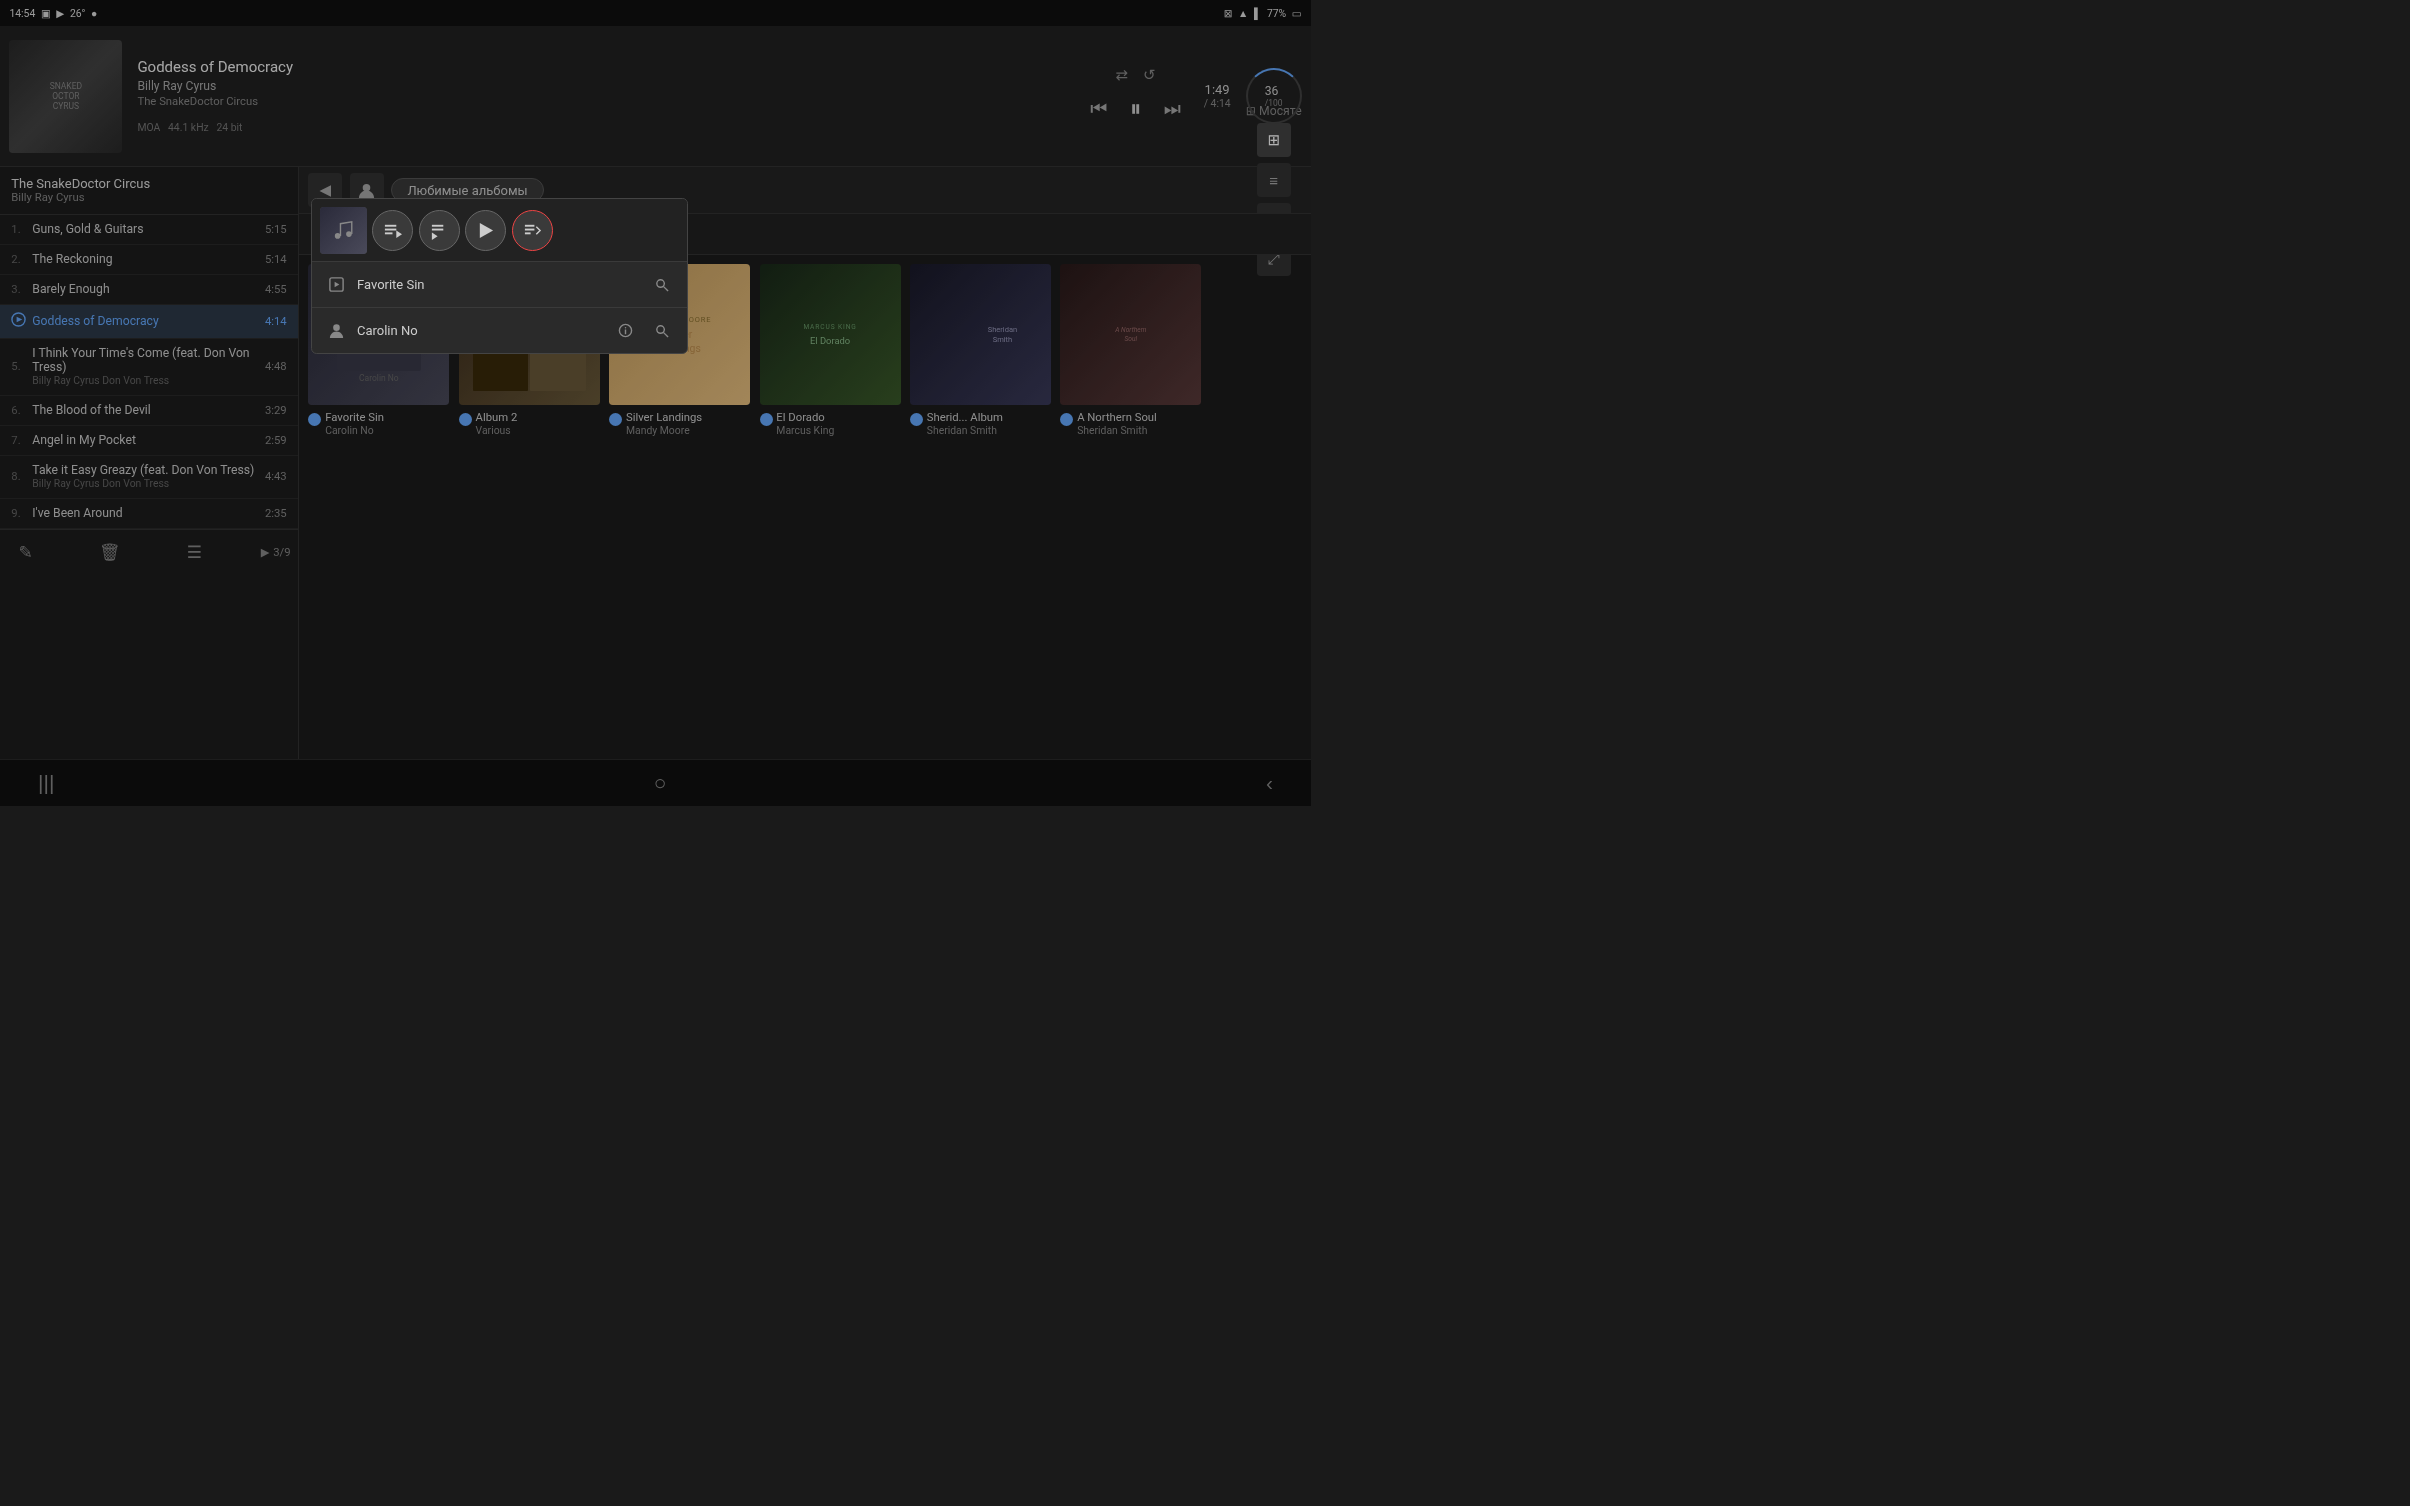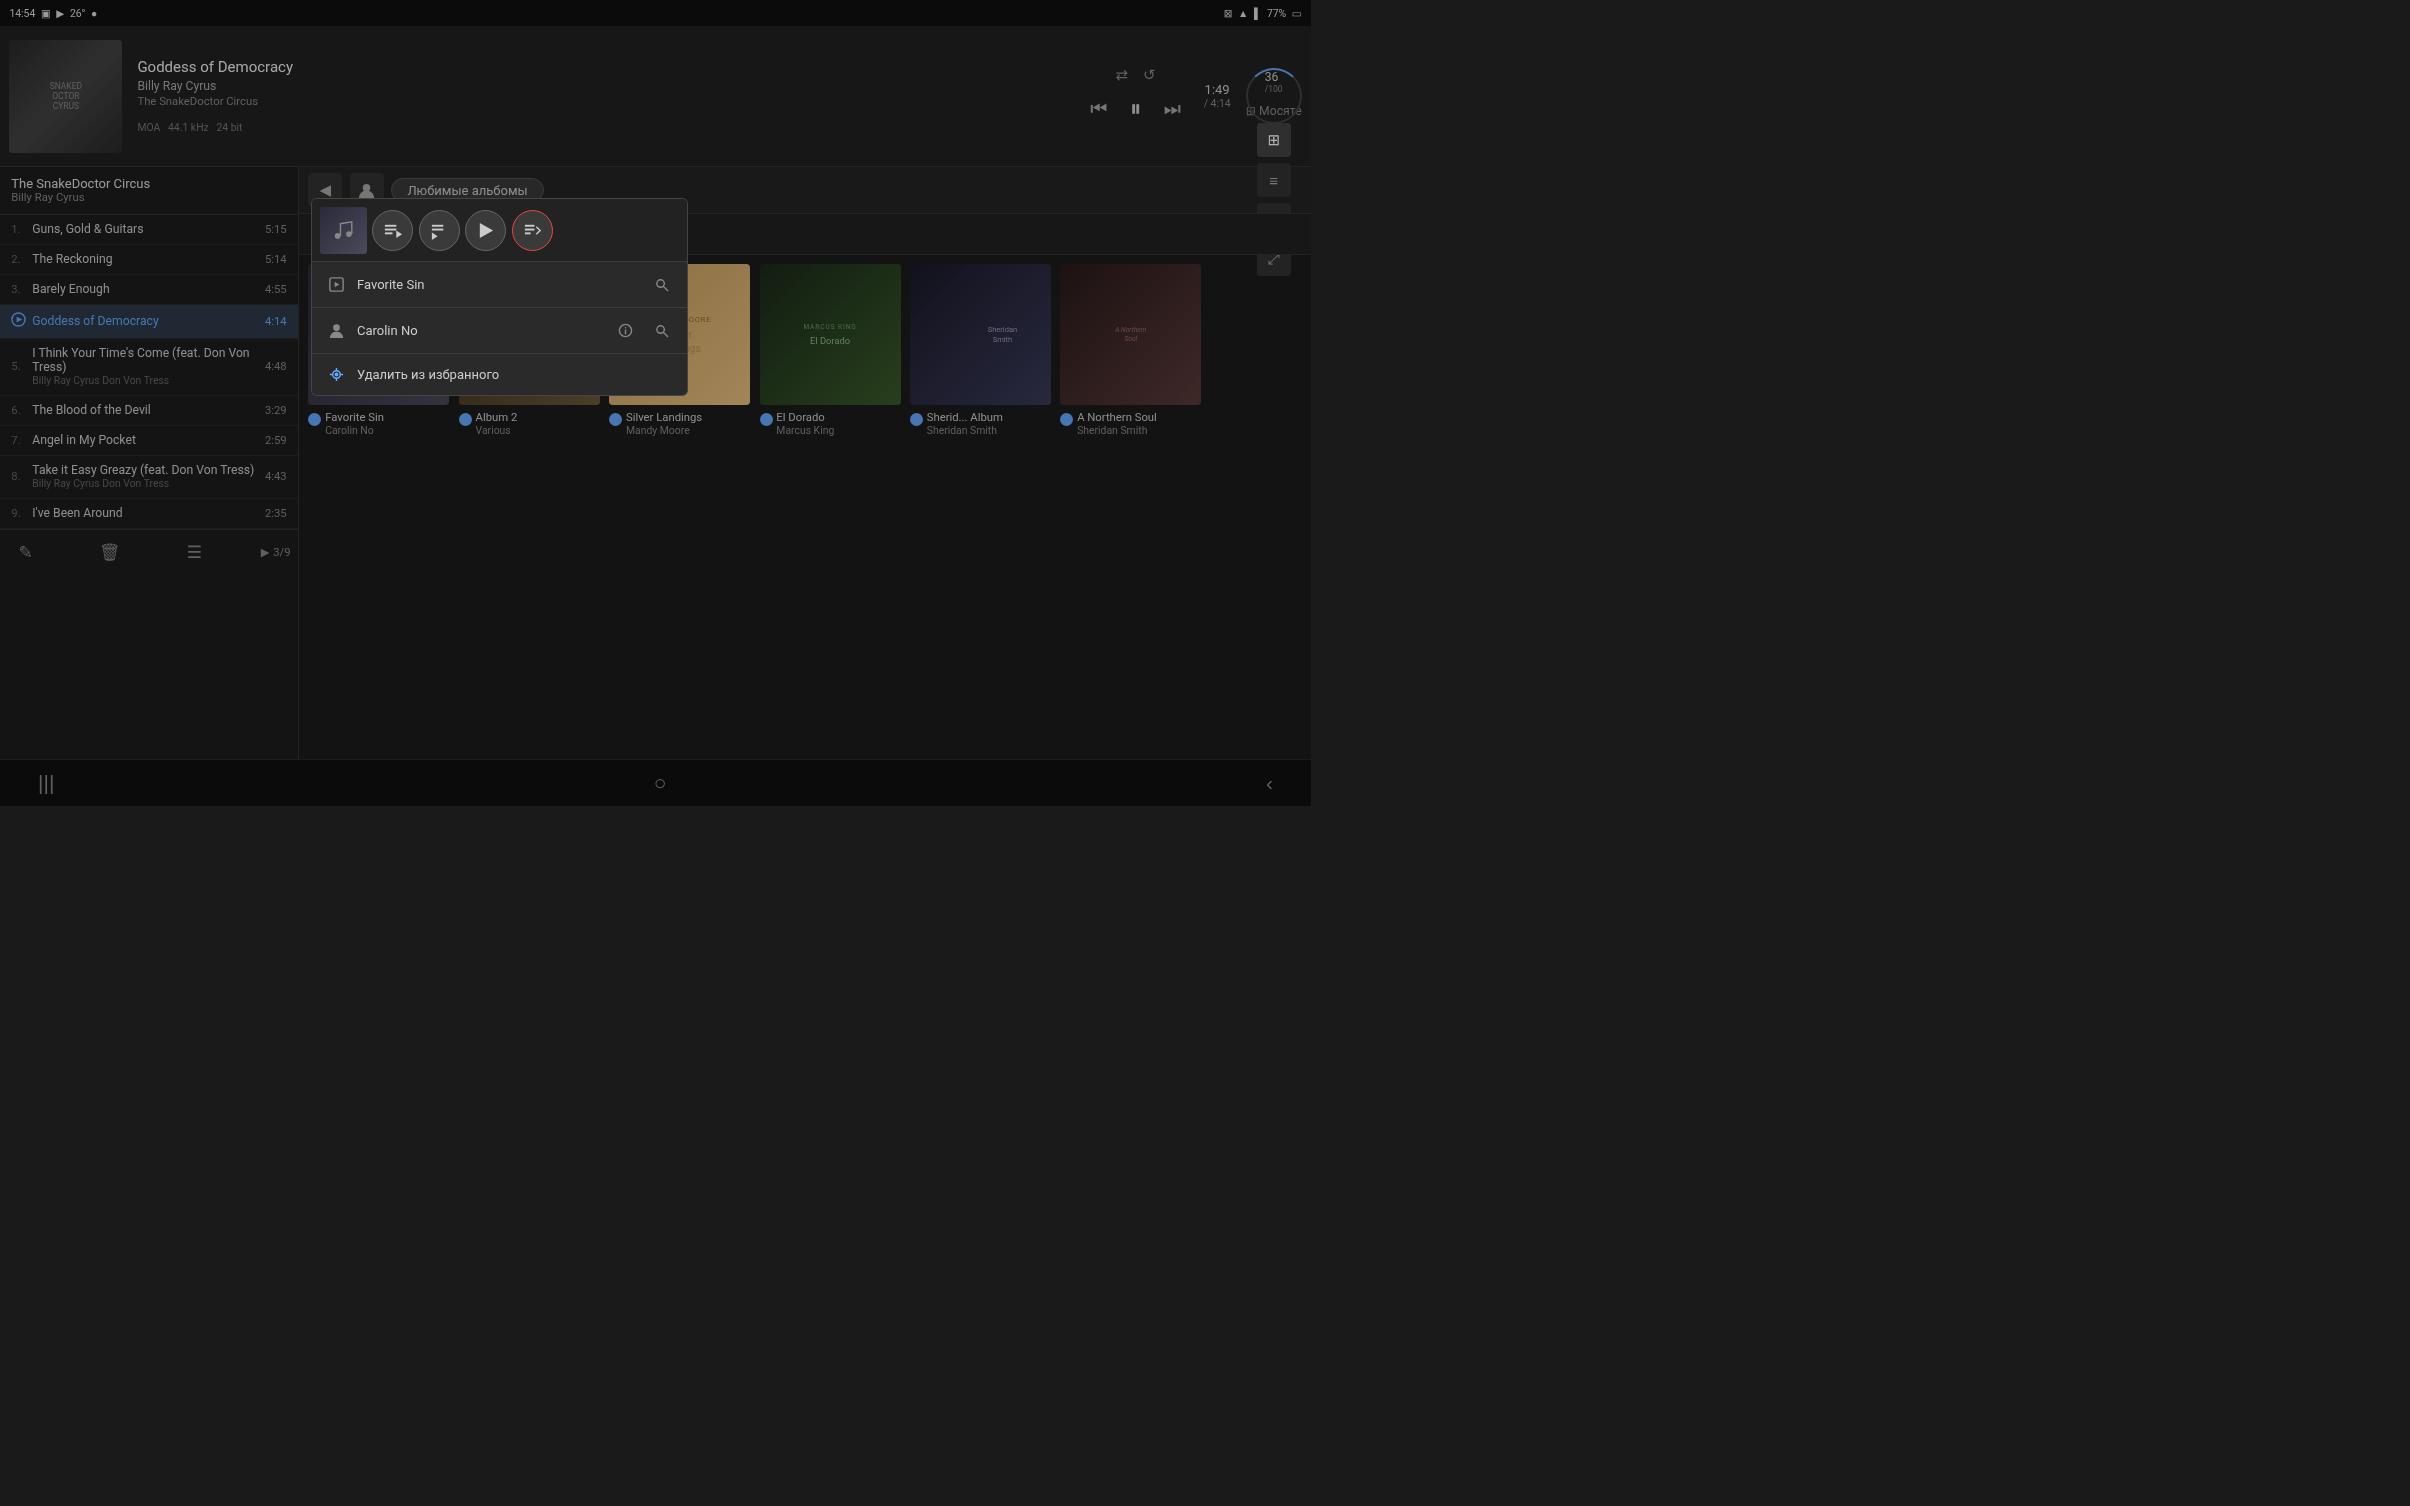--- a/index.html
+++ b/index.html
@@ -123,20 +123,21 @@
     }
     .time-current { font-size: 13px; color: #ccc; }
     .time-total { font-size: 10.4px; color: #888; }
     .volume-circle {
       width: 56px;
       height: 56px;
       border-radius: 50%;
       border: 2.8px solid #444;
       border-top-color: #6af;
       display: flex;
+      align-items: center;
       justify-content: center;
       font-size: 12.2px;
       color: #ccc;
       position: relative;
     }
     .volume-label { font-size: 8.5px; color: #888; }
 
     
     .playlist-panel {
       width: 299px;
@@ -882,29 +883,16 @@
           </svg>
       </button>
       <button class="popup-row-action">
         <svg width="15" height="15" viewBox="0 0 16 16">
             <circle cx="7" cy="7" r="4" fill="none" stroke="#888" stroke-width="1.5"></circle>
             <line x1="10" y1="10" x2="15" y2="15" stroke="#888" stroke-width="1.5"></line>
           </svg>
       </button>
     </div>
 
-    <div class="popup-row">
-      <div class="popup-row-icon">
-        <svg width="17" height="17" viewBox="0 0 18 18">
-            <circle cx="9" cy="9" r="4" fill="none" stroke="#6af" stroke-width="1.5"></circle>
-            <circle cx="9" cy="9" r="2" fill="#6af"></circle>
-            <line x1="9" y1="2" x2="9" y2="5" stroke="#6af" stroke-width="1.5"></line>
-            <line x1="9" y1="13" x2="9" y2="16" stroke="#6af" stroke-width="1.5"></line>
-            <line x1="2" y1="9" x2="5" y2="9" stroke="#6af" stroke-width="1.5"></line>
-            <line x1="13" y1="9" x2="16" y2="9" stroke="#6af" stroke-width="1.5"></line>
-          </svg>
-      </div>
-      <span class="popup-row-text">Удалить из избранного</span>
-    </div>
 
   </div>
 </div>
 
 
 </body></html>

